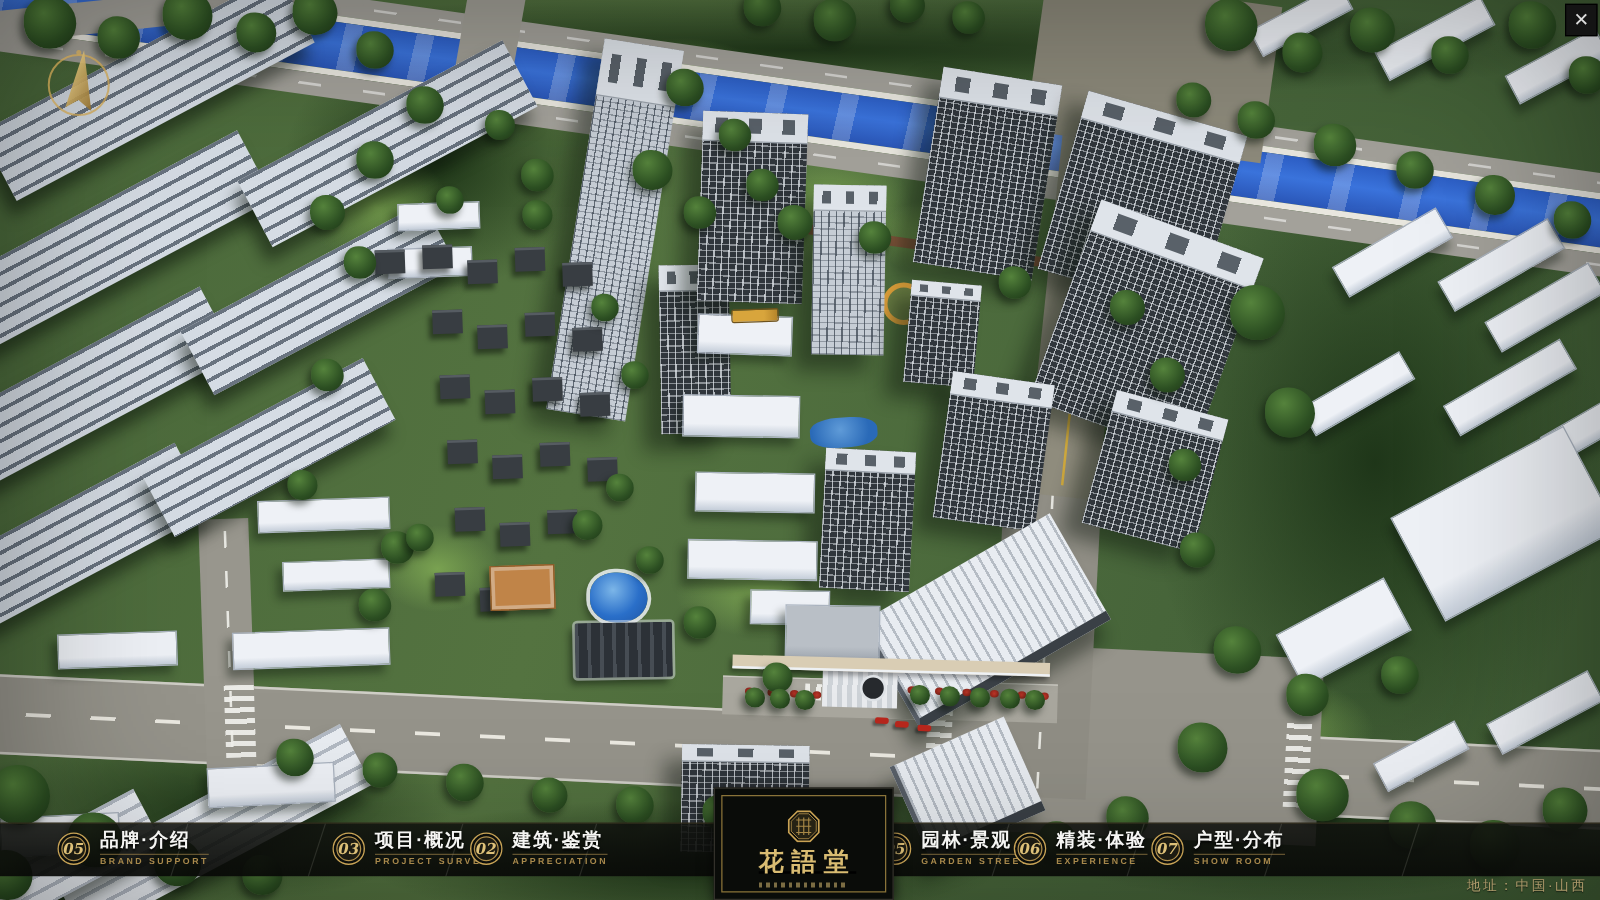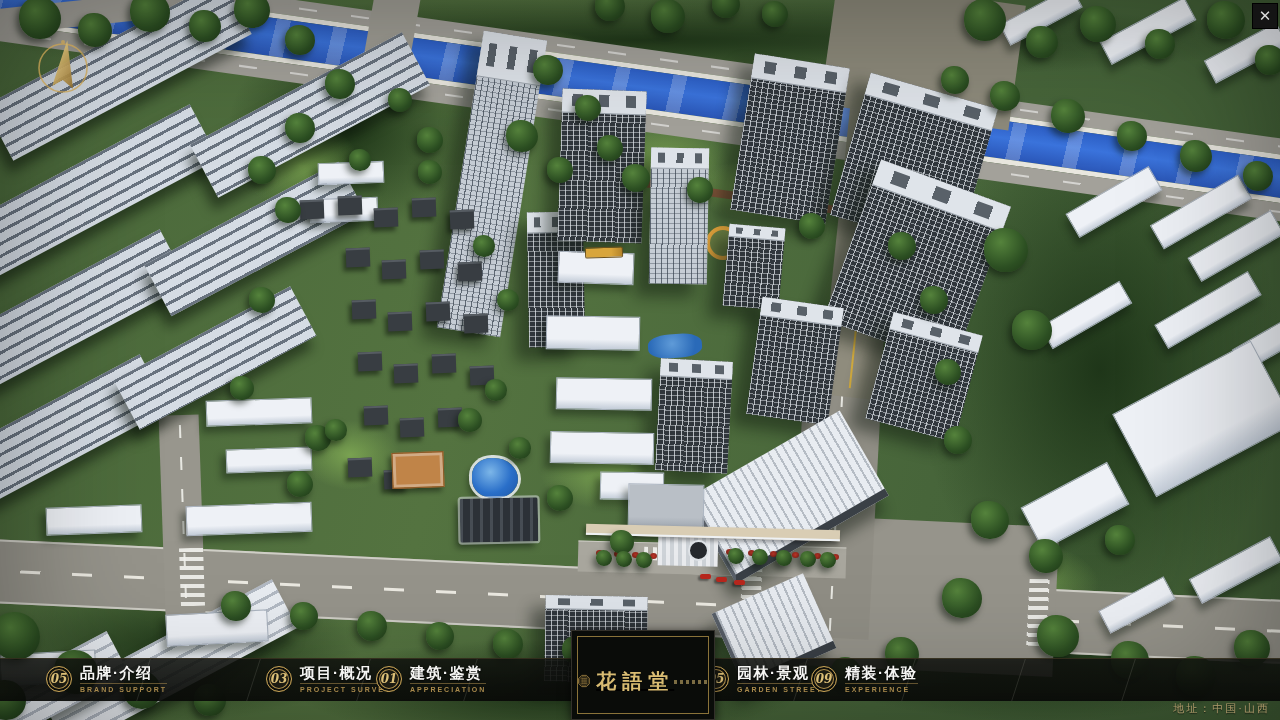--- a/index.html
+++ b/index.html
@@ -107,21 +107,21 @@
       display:flex;align-items:center;justify-content:center;}
   .badge .num{color:#ddc078;font:italic 700 12px "DejaVu Serif",serif;letter-spacing:0;}
   .labels{display:flex;flex-direction:column;line-height:1.05;}
   .zh{color:#f5f5f3;font-size:15px;font-weight:700;letter-spacing:1.5px;
       text-shadow:0 1px 2px rgba(0,0,0,.9);white-space:nowrap;}
   .en{color:#a8894c;font-size:7px;font-weight:700;letter-spacing:2px;margin-top:2px;
       border-top:1px solid rgba(168,137,76,.55);padding-top:2px;white-space:nowrap;}
   .logo-panel{position:absolute;left:571px;top:630px;width:142px;height:88px;z-index:20;
       background:#0a0c09;border:1px solid #32302a;box-shadow:0 2px 10px rgba(0,0,0,.7);cursor:pointer;}
   .logo-frame{position:absolute;inset:5px;border:1px solid #8a7339;display:flex;
-      align-items:center;justify-content:flex-start;padding-top:11px;text-decoration:underline;}
+      flex-direction:column;align-items:center;justify-content:flex-start;padding-top:11px;text-decoration:underline;}
   .logo-title{color:#d9bc72;font:700 20px "DejaVu Serif",serif;letter-spacing:6px;
       margin-top:2px;text-indent:6px;white-space:nowrap;}
   .logo-sub{width:72px;height:4px;margin-top:3px;
       background:repeating-linear-gradient(90deg,rgba(217,188,114,.55) 0 3px,transparent 3px 6px);}
   .address{position:absolute;top:701px;right:10px;z-index:16;color:#bba372;font-size:11px;
       letter-spacing:2px;opacity:.9;text-shadow:0 1px 1px rgba(0,0,0,.7);white-space:nowrap;}
   .vignette{position:absolute;inset:0;z-index:11;pointer-events:none;
       box-shadow:inset 0 0 150px rgba(0,0,0,.38);}
 </style>
 </head>
@@ -388,43 +388,52 @@
     <div class="badge">
         <span class="num">03</span>
       </div>
     <div class="labels">
         <div class="zh">项目·概况</div>
     <div class="en">PROJECT SURVEY</div>
       </div>
     </div>
   <div class="nav-item" style="left:376px">
     <div class="badge">
-        <span class="num">01</span>
+        <span class="num">02</span>
       </div>
     <div class="labels">
         <div class="zh">建筑·鉴赏</div>
     <div class="en">APPRECIATION</div>
       </div>
     </div>
   <div class="nav-item" style="left:703px">
     <div class="badge">
         <span class="num">05</span>
       </div>
     <div class="labels">
         <div class="zh">园林·景观</div>
     <div class="en">GARDEN STREET</div>
       </div>
     </div>
   <div class="nav-item" style="left:811px">
     <div class="badge">
-        <span class="num">09</span>
+        <span class="num">06</span>
       </div>
     <div class="labels">
         <div class="zh">精装·体验</div>
     <div class="en">EXPERIENCE</div>
+      </div>
+    </div>
+  <div class="nav-item" style="left:921px">
+    <div class="badge">
+        <span class="num">07</span>
+      </div>
+    <div class="labels">
+        <div class="zh">户型·分布</div>
+    <div class="en">SHOW ROOM</div>
       </div>
     </div>
 
   <div class="logo-panel">
     <div class="logo-frame">
       <svg width="26" height="26" viewBox="0 0 26 26">
         <polygon points="8,1 18,1 25,8 25,18 18,25 8,25 1,18 1,8" fill="none" stroke="#c9a254" stroke-width="1.4"></polygon>
         <polygon points="9,3 17,3 23,9 23,17 17,23 9,23 3,17 3,9" fill="rgba(201,162,84,.15)" stroke="#c9a254" stroke-width="0.6"></polygon>
         <path d="M7 8h12M7 13h12M7 18h12M9 6v14M13 6v14M17 6v14" stroke="#c9a254" stroke-width="0.9" opacity="0.8"></path>
       </svg>

